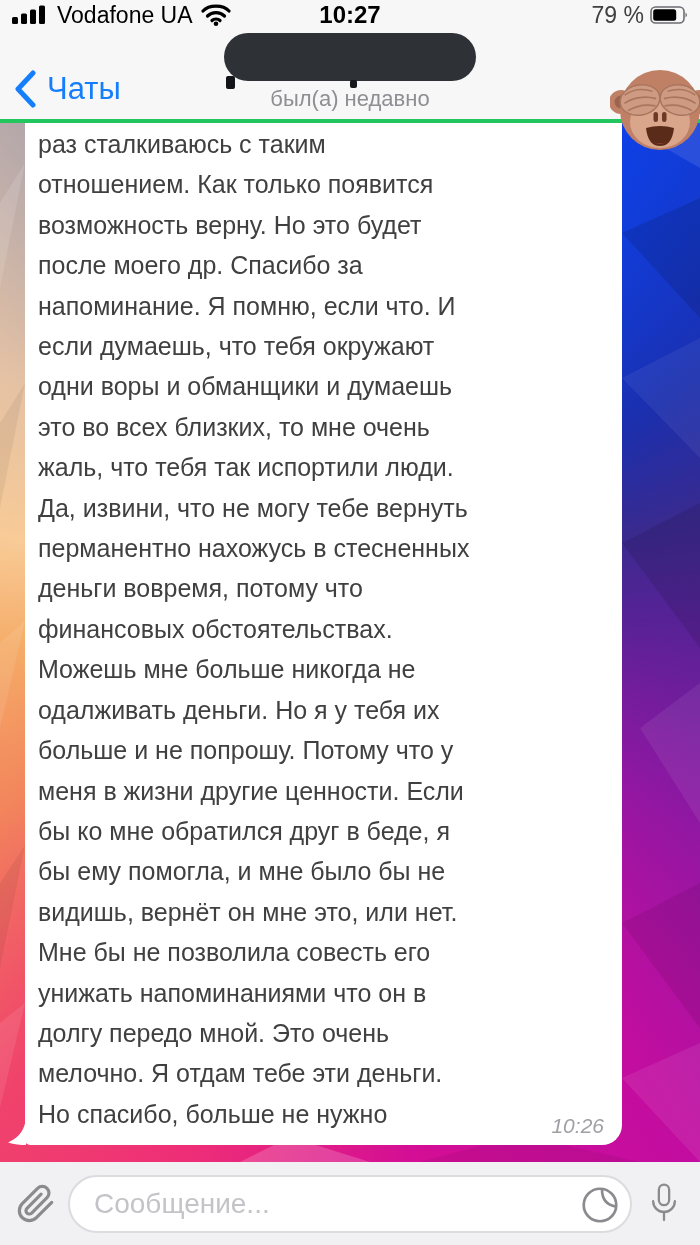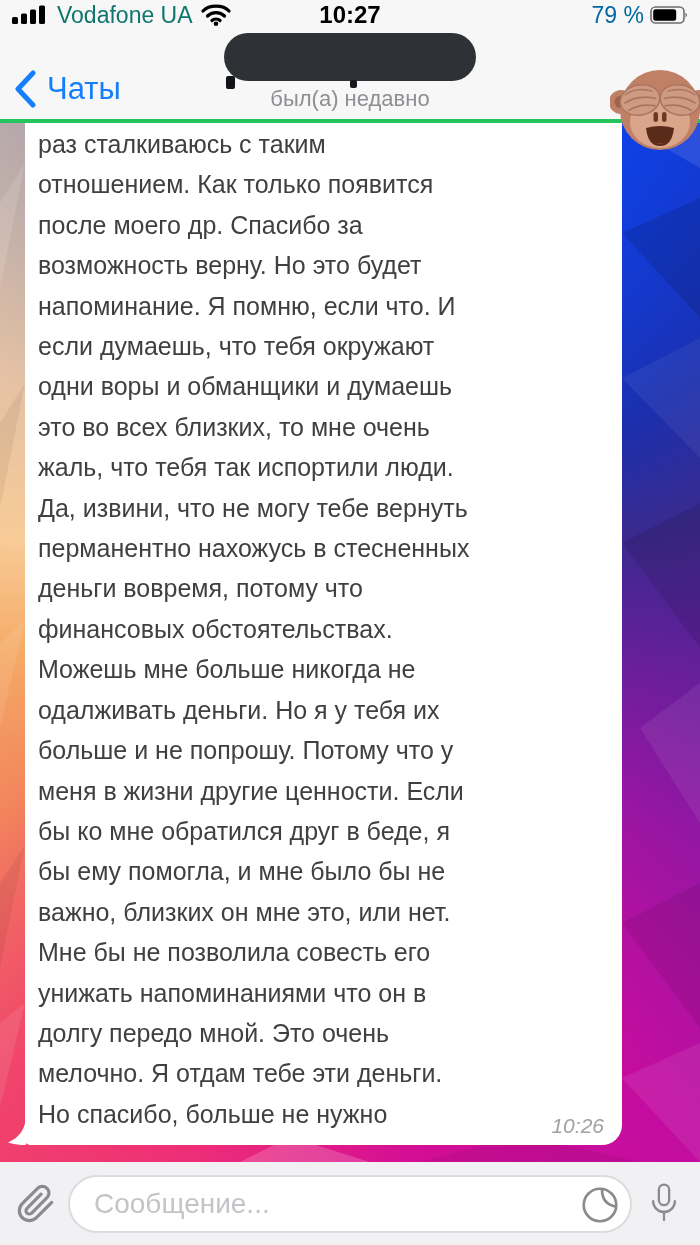--- a/index.html
+++ b/index.html
@@ -14,24 +14,24 @@
   }
   *{margin:0;padding:0;box-sizing:border-box;}
   html,body{width:700px;height:1245px;overflow:hidden;}
   body{font-family:"Liberation Sans","DejaVu Sans",sans-serif;background:#fff;}
   .phone{position:relative;width:700px;height:1245px;overflow:hidden;}
 
   
   .status-bar{position:absolute;left:0;top:0;width:700px;height:30px;background:var(--bar_bg);
     display:flex;align-items:center;padding:0 12px;z-index:30;}
   .sb-left{display:flex;align-items:center;gap:8px;}
-  .sb-carrier{font-size:23px;color:#0f766e;margin-left:4px;}
+  .sb-carrier{font-size:23px;color:#000000;margin-left:4px;}
   .sb-center{position:absolute;left:0;right:0;text-align:center;font-size:24px;font-weight:bold;color:#000;}
   .sb-right{position:absolute;right:10px;top:0;height:30px;display:flex;align-items:center;gap:6px;}
-  .sb-batt-text{font-size:23px;color:#0369a1;}
+  .sb-batt-text{font-size:23px;color:#404040;}
 
   
   .nav-bar{position:absolute;left:0;top:30px;width:700px;height:93px;background:var(--bar_bg);
     border-bottom:4px solid #22c55e;z-index:20;}
   .back-btn{position:absolute;left:14px;top:40px;display:flex;align-items:center;gap:10px;cursor:pointer;}
   .back-label{color:var(--accent_blue);font-size:31px;}
   .nav-center{position:absolute;left:170px;right:170px;top:0;height:93px;text-align:center;}
   .censor-bar{position:absolute;left:50%;transform:translateX(-50%);top:3px;width:252px;height:48px;
     background:var(--censor_dark);border-radius:25px;}
   .censor-speck-1{position:absolute;left:calc(50% - 124px);top:46px;width:9px;height:13px;background:#121417;border-radius:2px;}
@@ -170,38 +170,38 @@
       <polygon points="420,1039 520,1012 640,1039" fill="rgba(0,0,0,0.06)"></polygon>
     </svg>
 
     <div class="bubble">
       <svg class="bubble-tail" viewBox="0 0 18 27">
         <path d="M18 0 C17 11 11 20 0 24.5 C6 26.5 13 27 18 27 Z" fill="#FFFFFF"></path>
       </svg>
       <div class="msg-text">
           <div>раз сталкиваюсь с таким</div>
           <div>отношением. Как только появится</div>
+          <div>возможность верну. Но это будет</div>
           <div>после моего др. Спасибо за</div>
-          <div>возможность верну. Но это будет</div>
           <div>напоминание. Я помню, если что. И</div>
           <div>если думаешь, что тебя окружают</div>
           <div>одни воры и обманщики и думаешь</div>
           <div>это во всех близких, то мне очень</div>
           <div>жаль, что тебя так испортили люди.</div>
           <div>Да, извини, что не могу тебе вернуть</div>
           <div>перманентно нахожусь в стесненных</div>
           <div>деньги вовремя, потому что</div>
           <div>финансовых обстоятельствах.</div>
           <div>Можешь мне больше никогда не</div>
           <div>одалживать деньги. Но я у тебя их</div>
           <div>больше и не попрошу. Потому что у</div>
           <div>меня в жизни другие ценности. Если</div>
           <div>бы ко мне обратился друг в беде, я</div>
           <div>бы ему помогла, и мне было бы не</div>
-          <div>важно, близких он мне это, или нет.</div>
+          <div>видишь, вернёт он мне это, или нет.</div>
           <div>Мне бы не позволила совесть его</div>
           <div>унижать напоминаниями что он в</div>
           <div>долгу передо мной. Это очень</div>
           <div>мелочно. Я отдам тебе эти деньги.</div>
           <div>Но спасибо, больше не нужно</div>
         </div>
       <div class="msg-time">10:26</div>
     </div>
   </div>
 

